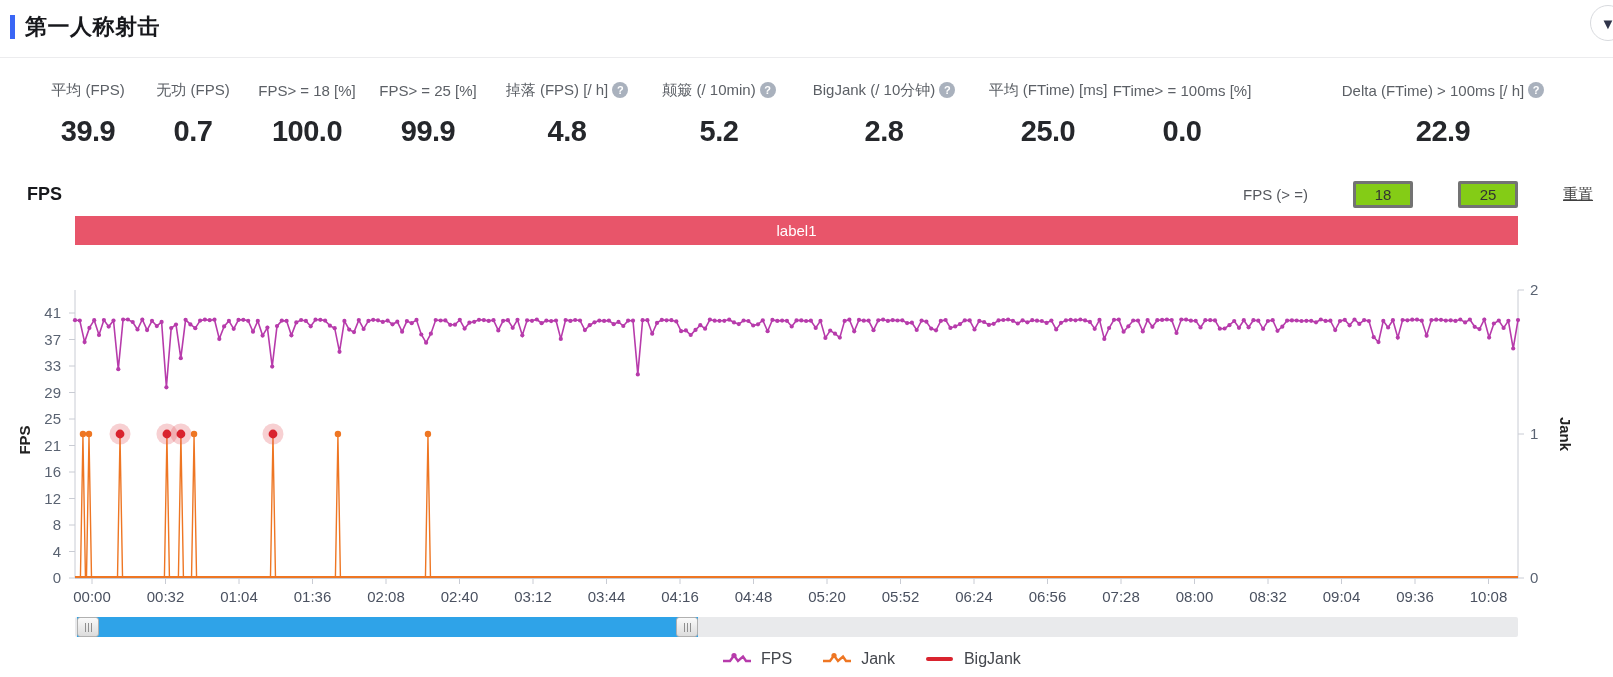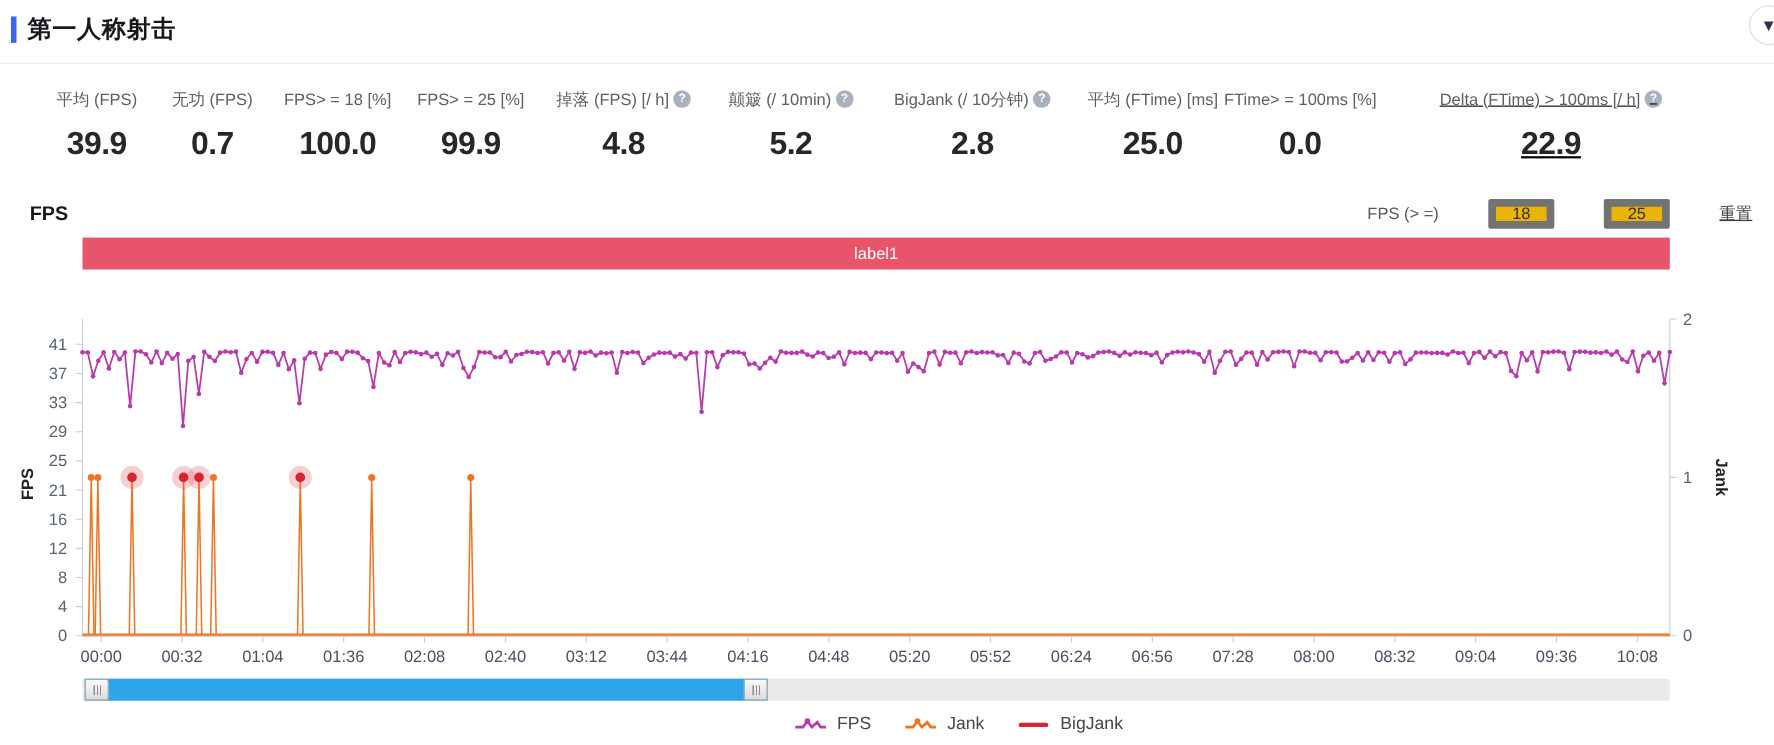--- a/index.html
+++ b/index.html
@@ -23,23 +23,23 @@
   .help { display: inline-flex; align-items: center; justify-content: center;
     width: 16px; height: 16px; border-radius: 50%; background: #a9b1bd; color: #fff;
     font-size: 11px; font-weight: bold; margin-left: 4px; flex: none; }
   .stat-value { font-size: 29px; font-weight: bold; color: #25272b; margin-top: 15px;
     letter-spacing: -0.5px; white-space: nowrap; }
 
   
   .fps-heading { position: absolute; top: 184px; left: 27px; font-size: 18px; font-weight: bold; color: #17181c; }
   .fps-filter { position: absolute; top: 181px; left: 1243px; display: flex; align-items: center; gap: 31px; }
   .fps-filter-label { font-size: 15px; color: #55585e; margin-right: 14px; white-space: nowrap; }
-  .fps-input { width: 60px; height: 27px; border: 7px solid #737373; border-radius: 2px;
+  .fps-input { width: 60px; height: 27px; border: 3px solid #737373; border-radius: 2px;
     text-align: center; font-size: 15px; color: #333; margin-right: 14px;
-    font-family: "Liberation Sans", sans-serif; background: #eab308; }
+    font-family: "Liberation Sans", sans-serif; background: #84cc16; }
   .reset-link { font-size: 15px; color: #404040; text-decoration: underline; cursor: pointer; white-space: nowrap; }
 
   
   .banner { position: absolute; top: 216px; left: 75px; width: 1443px; height: 29px;
     display: flex; align-items: center; justify-content: center;
     color: #fff; font-size: 15px; }
 
   
   .chart-wrap { position: absolute; top: 270px; left: 0; width: 1613px; height: 375px; }
 
@@ -122,21 +122,21 @@
         <span>平均 (FTime) [ms]</span>
       </div>
       <div class="stat-value">25.0</div>
     </div>
     <div class="stat" style="left: 1067px;">
       <div class="stat-label">
         <span>FTime&gt; = 100ms [%]</span>
       </div>
       <div class="stat-value">0.0</div>
     </div>
-    <div class="stat" style="left: 1295px; text-decoration: underline;">
+    <div class="stat" style="left: 1328px;">
       <div class="stat-label">
         <span>Delta (FTime) &gt; 100ms [/ h]</span>
         <span class="help">?</span>
       </div>
       <div class="stat-value">22.9</div>
     </div>
   </div>
 
 <div class="fps-heading">FPS</div>
 <div class="fps-filter">

